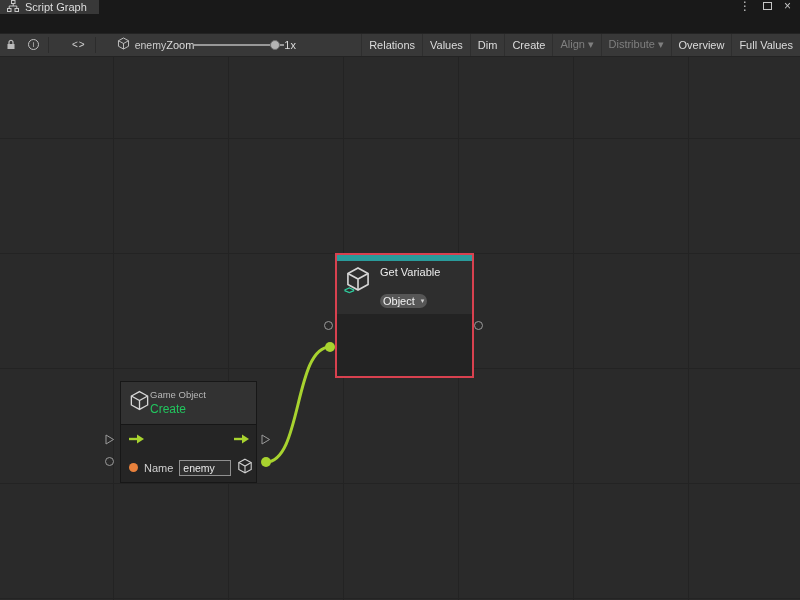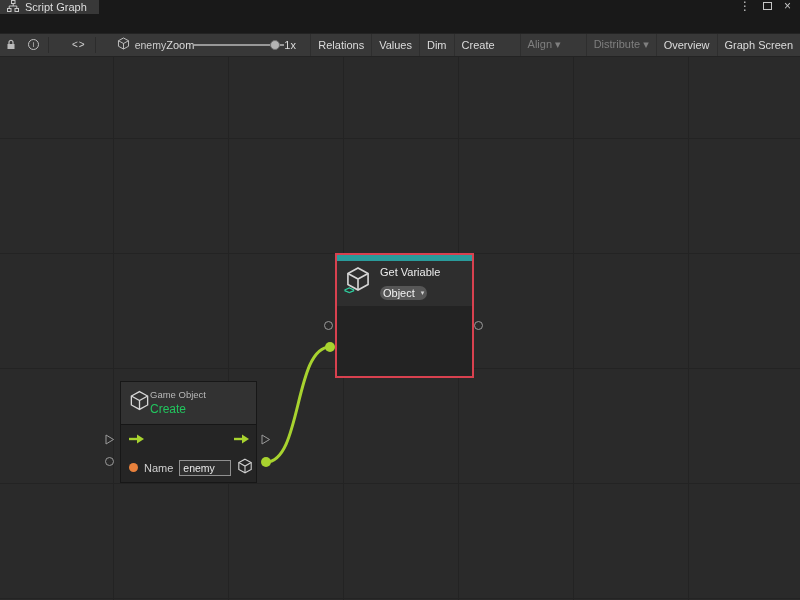--- a/index.html
+++ b/index.html
@@ -26,42 +26,42 @@
   .code-glyph { font-size:10px; letter-spacing:1px; color:#cfcfcf; }
   .graph-ref { display:flex; align-items:center; gap:5px; margin-left:18px; color:#cccccc; font-size:10.5px; }
   .zoom-wrap { display:flex; }
   .slider { position:relative; width:90px; height:12px; cursor:default; }
   .slider .track { position:absolute; left:0; right:0; top:5px; height:2px; background:#999; }
   .slider .handle { position:absolute; top:1px; left:76px; width:10px; height:10px; border-radius:50%;
                     background:#b4b4b4; border:1px solid #6e6e6e; }
   .btn-group { margin-left:auto; display:flex; height:100%; }
   .tb-btn { display:flex; align-items:center; padding:0 7px; border-left:1px solid #2e2e2e;
             color:#dcdcdc; cursor:default; white-space:nowrap; }
-  .tb-btn.disabled { color:#7f7f7f;margin-left:18px; }
+  .tb-btn.disabled { color:#7f7f7f; }
 
   
   .canvas { position:relative; width:800px; height:556px; background-color:#2a2a2a;
     background-image:
       linear-gradient(#232323 1px, transparent 1px),
       linear-gradient(90deg, #232323 1px, transparent 1px);
     background-size:115px 115px; background-position:-2px 81px; overflow:hidden; }
   .wire-layer { position:absolute; left:0; top:0; width:800px; height:556px; z-index:1; pointer-events:none; }
 
   .node { position:absolute; z-index:2; }
 
   
   .gv { left:335px; top:196px; width:139px; height:125px; background:#232323;
         border:2px solid #d8414f; }
   .gv-accent { height:6px; background:#2a9b9b; }
   .gv-header { background:#2e2e2e; padding:5px 8px 6px; display:flex; gap:9px; }
   .gv-icon { position:relative; width:26px; height:26px; flex:0 0 auto; }
   .gv-icon .code-overlay { position:absolute; left:-1px; bottom:-4px; font-size:10px; font-weight:bold;
                            color:#2fd0a0; letter-spacing:-1px; }
   .gv-col { display:flex; flex-direction:column; align-items:flex-start; }
-  .gv-title { font-size:11px; color:#ececec; margin-bottom:8px; }
+  .gv-title { font-size:11px; color:#ececec; margin-bottom:16px; }
   .kind-btn { display:inline-flex; align-items:center; gap:6px; background:#565656; border-radius:7px;
               padding:1px 3px; font-size:11px; color:#f2f2f2; cursor:default; }
   .kind-btn .caret, .field-caret { font-size:7px; color:#d0d0d0; }
   .gv-body { border-top:1px solid #161616; }
   .gv-row1 { height:29px; display:flex; align-items:center; padding:0 8px; gap:6px;
              border-bottom:1px solid #1d1d1d; }
   .gv-row2 { height:25px; display:flex; align-items:center; padding:0 8px;
              border-bottom:1px solid #1d1d1d; }
   .port-dot-orange { width:9px; height:9px; border-radius:50%; background:#e8813c; flex:0 0 auto; }
   .var-field { width:74px; height:17px; background:#2e2e2e; border:1px solid #161616; display:flex; }
@@ -150,21 +150,21 @@
       <span>1x</span>
     </div>
     <div class="btn-group">
       <span class="tb-btn">Relations</span>
       <span class="tb-btn">Values</span>
       <span class="tb-btn">Dim</span>
       <span class="tb-btn">Create</span>
       <span class="tb-btn disabled">Align ▾</span>
       <span class="tb-btn disabled">Distribute ▾</span>
       <span class="tb-btn">Overview</span>
-      <span class="tb-btn">Graph Screen</span>
+      <span class="tb-btn">Full Values</span>
     </div>
   </div>
 
   <div class="canvas">
 
     <svg class="wire-layer">
       <path d="M266 405 C302 405 294 290 330 290" fill="none" stroke-width="3" stroke="#a8d32f"></path>
     </svg>
 
     <div class="node gv">

